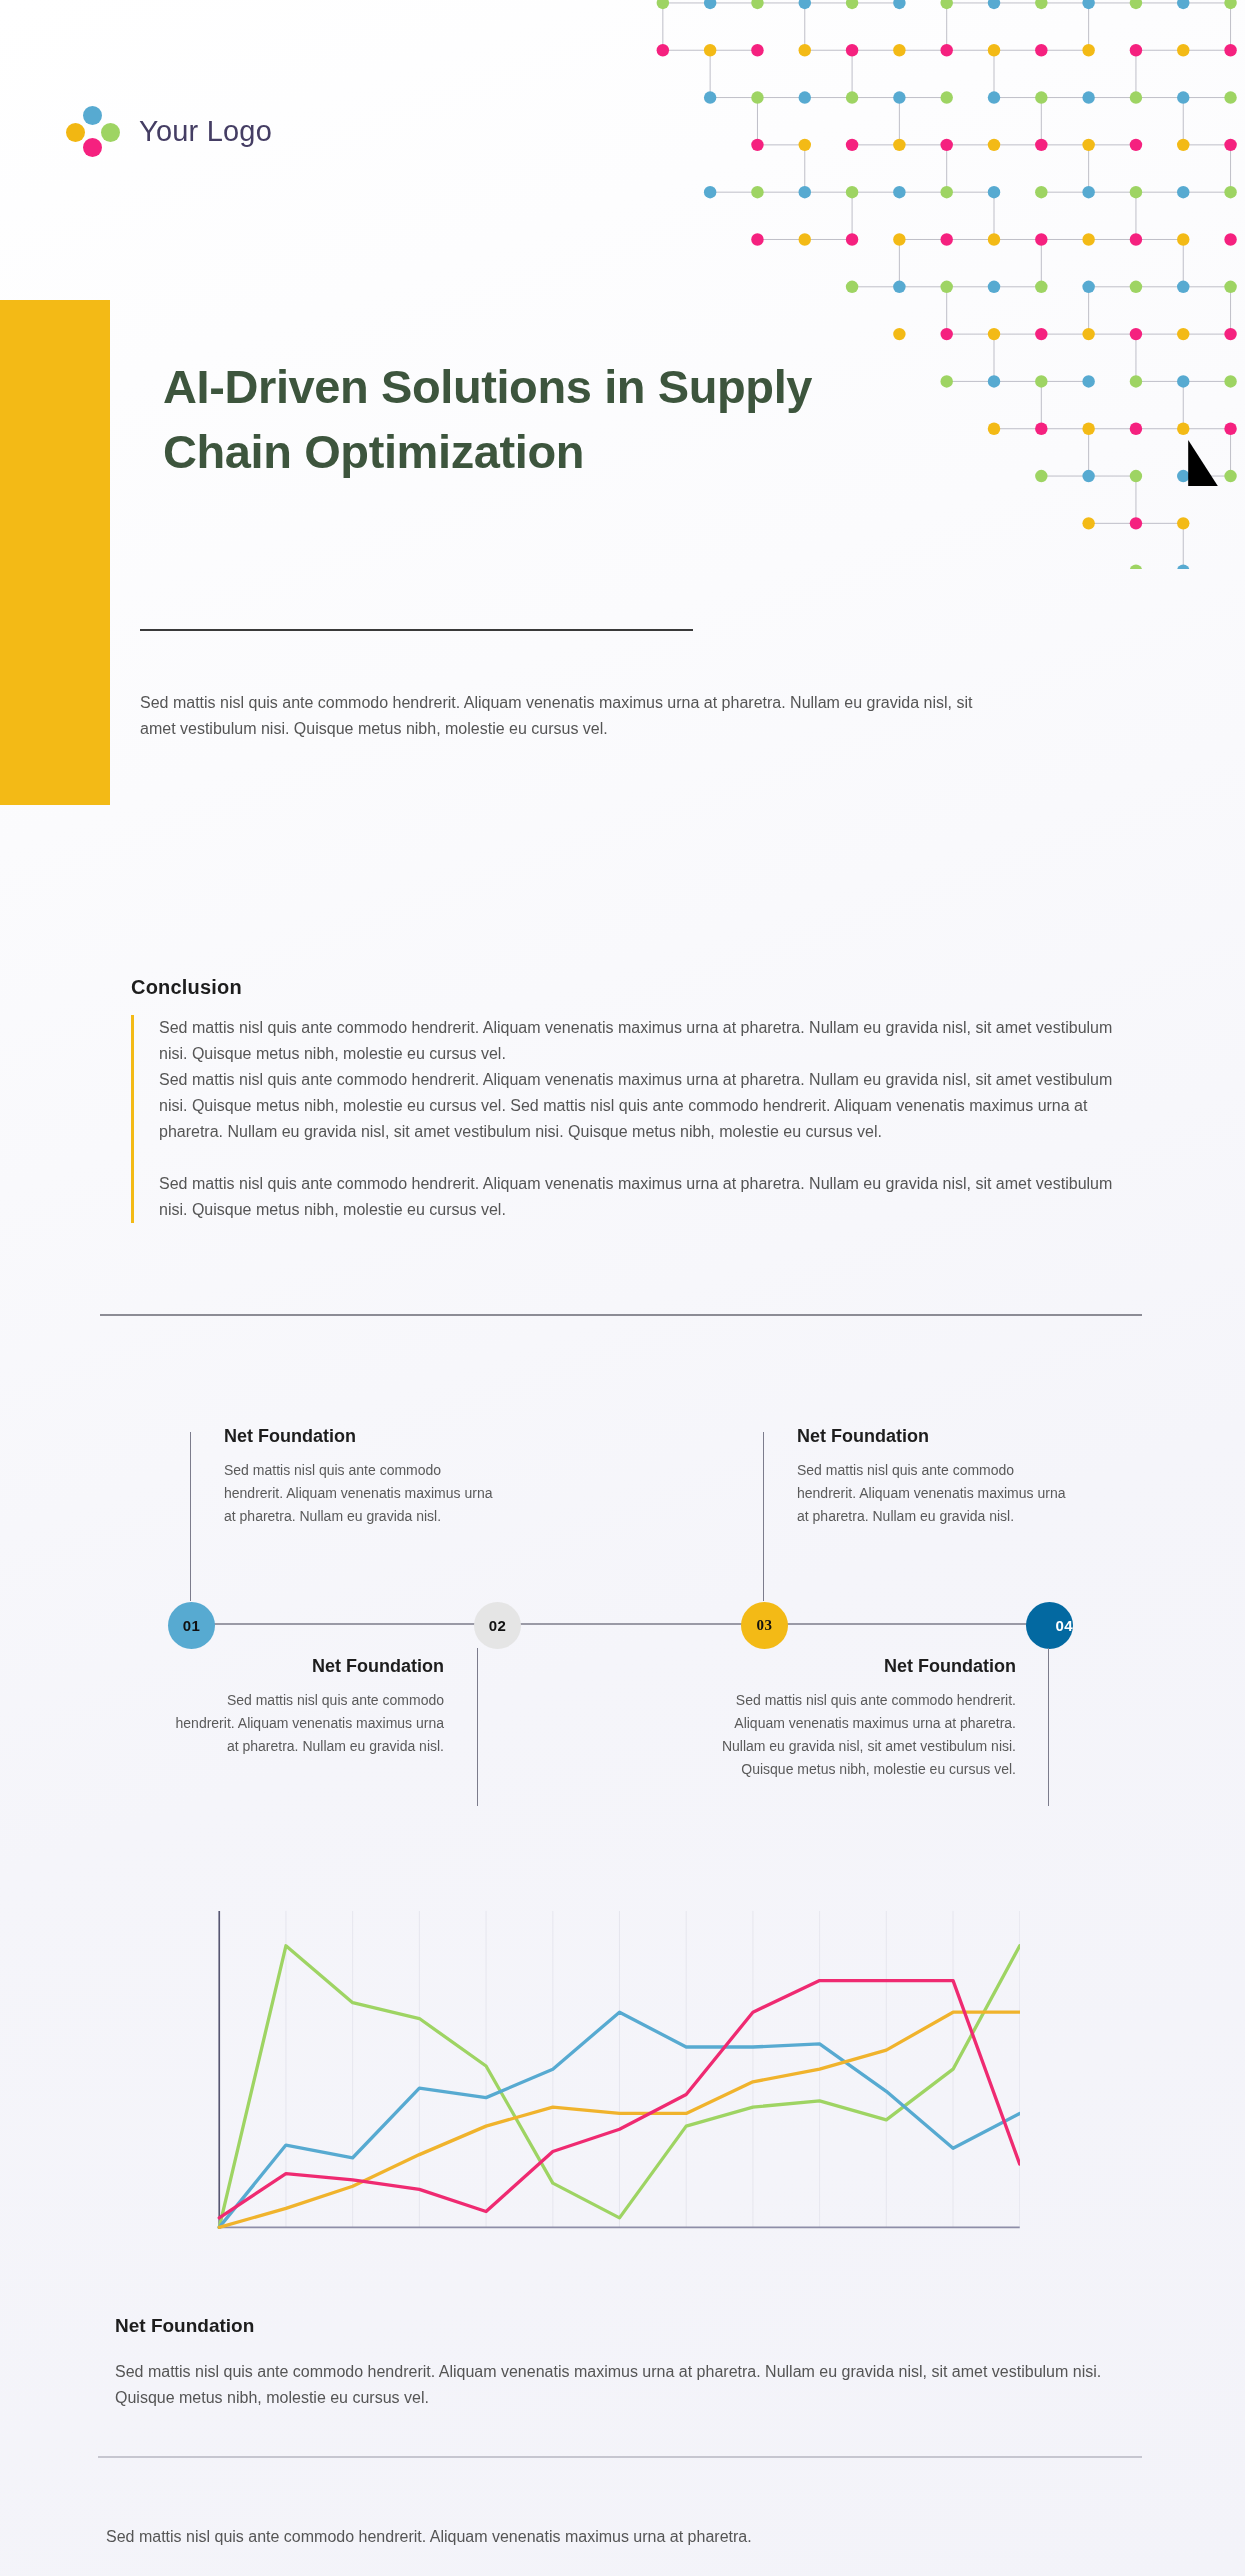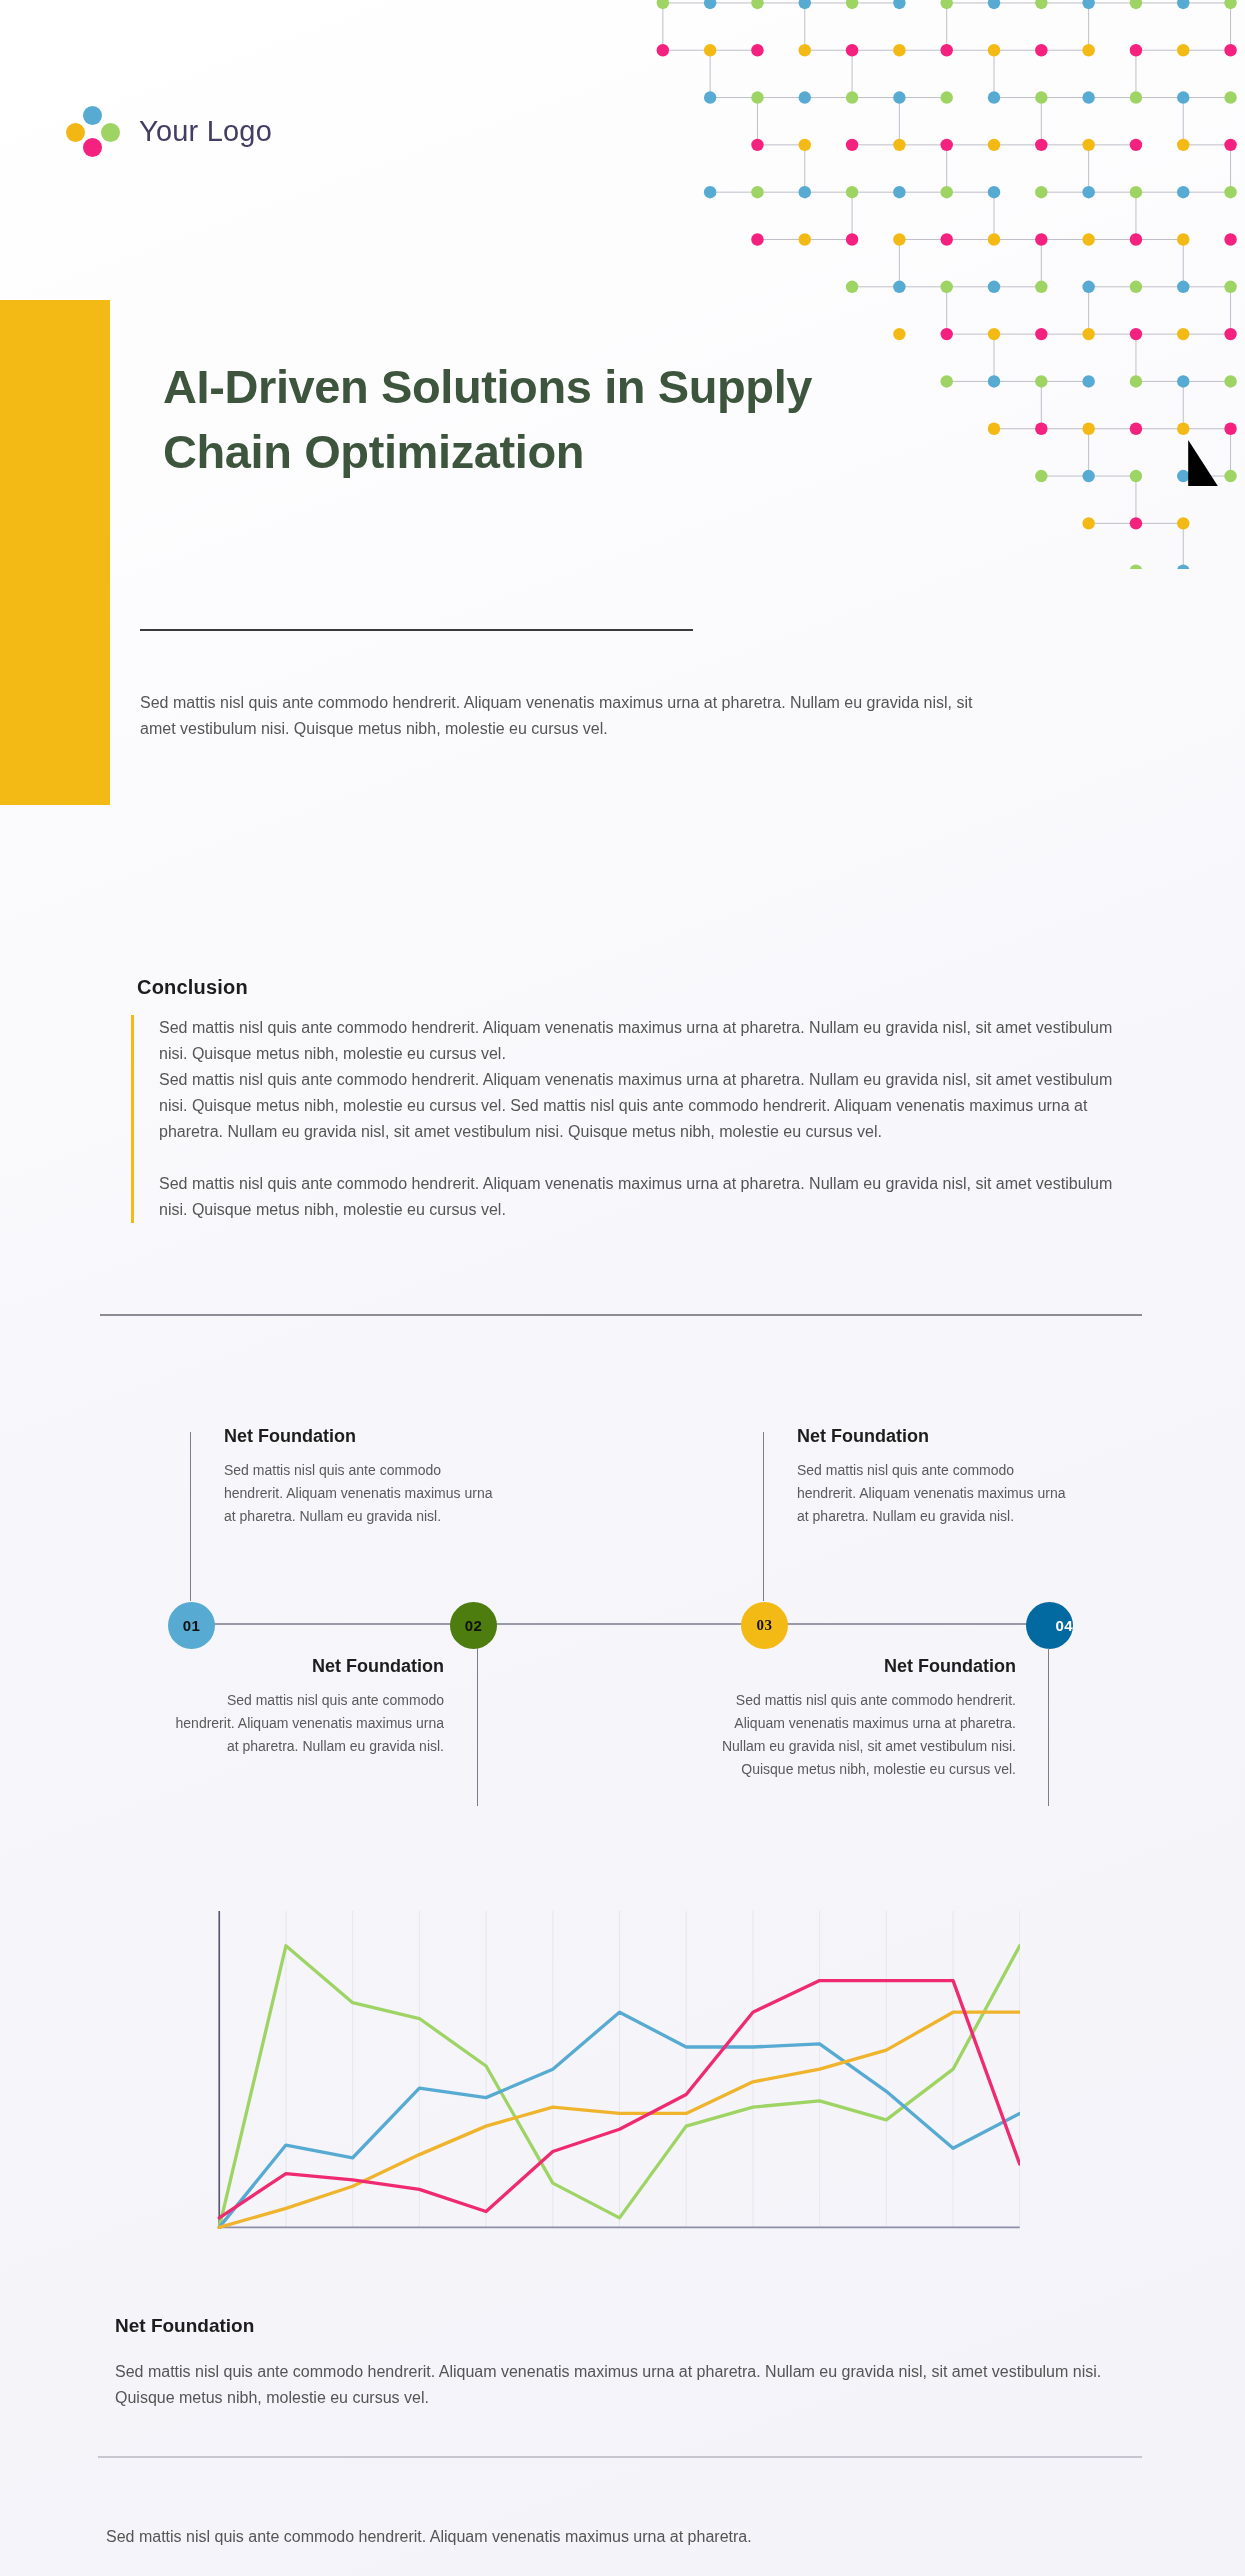--- a/index.html
+++ b/index.html
@@ -36,21 +36,21 @@
   }
   #hero-rule{left:140px;top:629px;width:553px;height:1.7px;background:#3a3a3a;}
   #hero-paragraph{
     position:absolute;left:140px;top:674px;width:839px;
     font-size:16px;line-height:1.62;color:#555;
   }
 
   
   #conclusion-heading{
     position:absolute;left:131px;top:959px;
-    font-size:20px;font-weight:bold;color:#1d1d1d;letter-spacing:0.2px;margin-left:6px;
+    font-size:20px;font-weight:bold;color:#1d1d1d;letter-spacing:0.2px;
   }
   #conclusion-body{
     position:absolute;left:131px;top:1015px;width:1005px;
     border-left:3.3px solid #f3ba16;padding-left:25px;
     box-sizing:border-box;
   }
   #conclusion-body p{margin:0;font-size:16px;line-height:1.62;color:#555;}
   #conclusion-body p + p{margin-top:0;}
   #conclusion-body p.gap{margin-top:26.6px;}
   #section-rule{left:100px;top:1314px;width:1042px;height:1.7px;background:#8c8c95;}
@@ -346,21 +346,21 @@
 <div id="timeline">
   <div id="timeline-axis"></div>
 <div class="tl-node" style="left: 168px; background: rgb(87, 170, 209); color: rgb(17, 17, 17);">
       <span>01</span>
     </div>
     <div class="tl-stem" style="left: 190px; top: 53px; height: 169px;"></div>
     <div class="tl-block" style="left: 224px; top: 47px; text-align: left;">
       <h4>Net Foundation</h4>
       <p>Sed mattis nisl quis ante commodo hendrerit. Aliquam venenatis maximus urna at pharetra. Nullam eu gravida nisl.</p>
     </div>
-    <div class="tl-node" style="left: 450px; background: #4d7c0f; color: rgb(17, 17, 17);">
+    <div class="tl-node" style="left: 474px; background: #e5e5e5; color: rgb(17, 17, 17);">
       <span>02</span>
     </div>
     <div class="tl-stem" style="left: 477px; top: 269px; height: 158px;"></div>
     <div class="tl-block" style="left: 170px; top: 277px; text-align: right;">
       <h4>Net Foundation</h4>
       <p>Sed mattis nisl quis ante commodo hendrerit. Aliquam venenatis maximus urna at pharetra. Nullam eu gravida nisl.</p>
     </div>
     <div class="tl-node" style="left: 741px; background: rgb(243, 186, 22); color: rgb(17, 17, 17); font-family: Liberation Serif, serif;">
       <span>03</span>
     </div>

